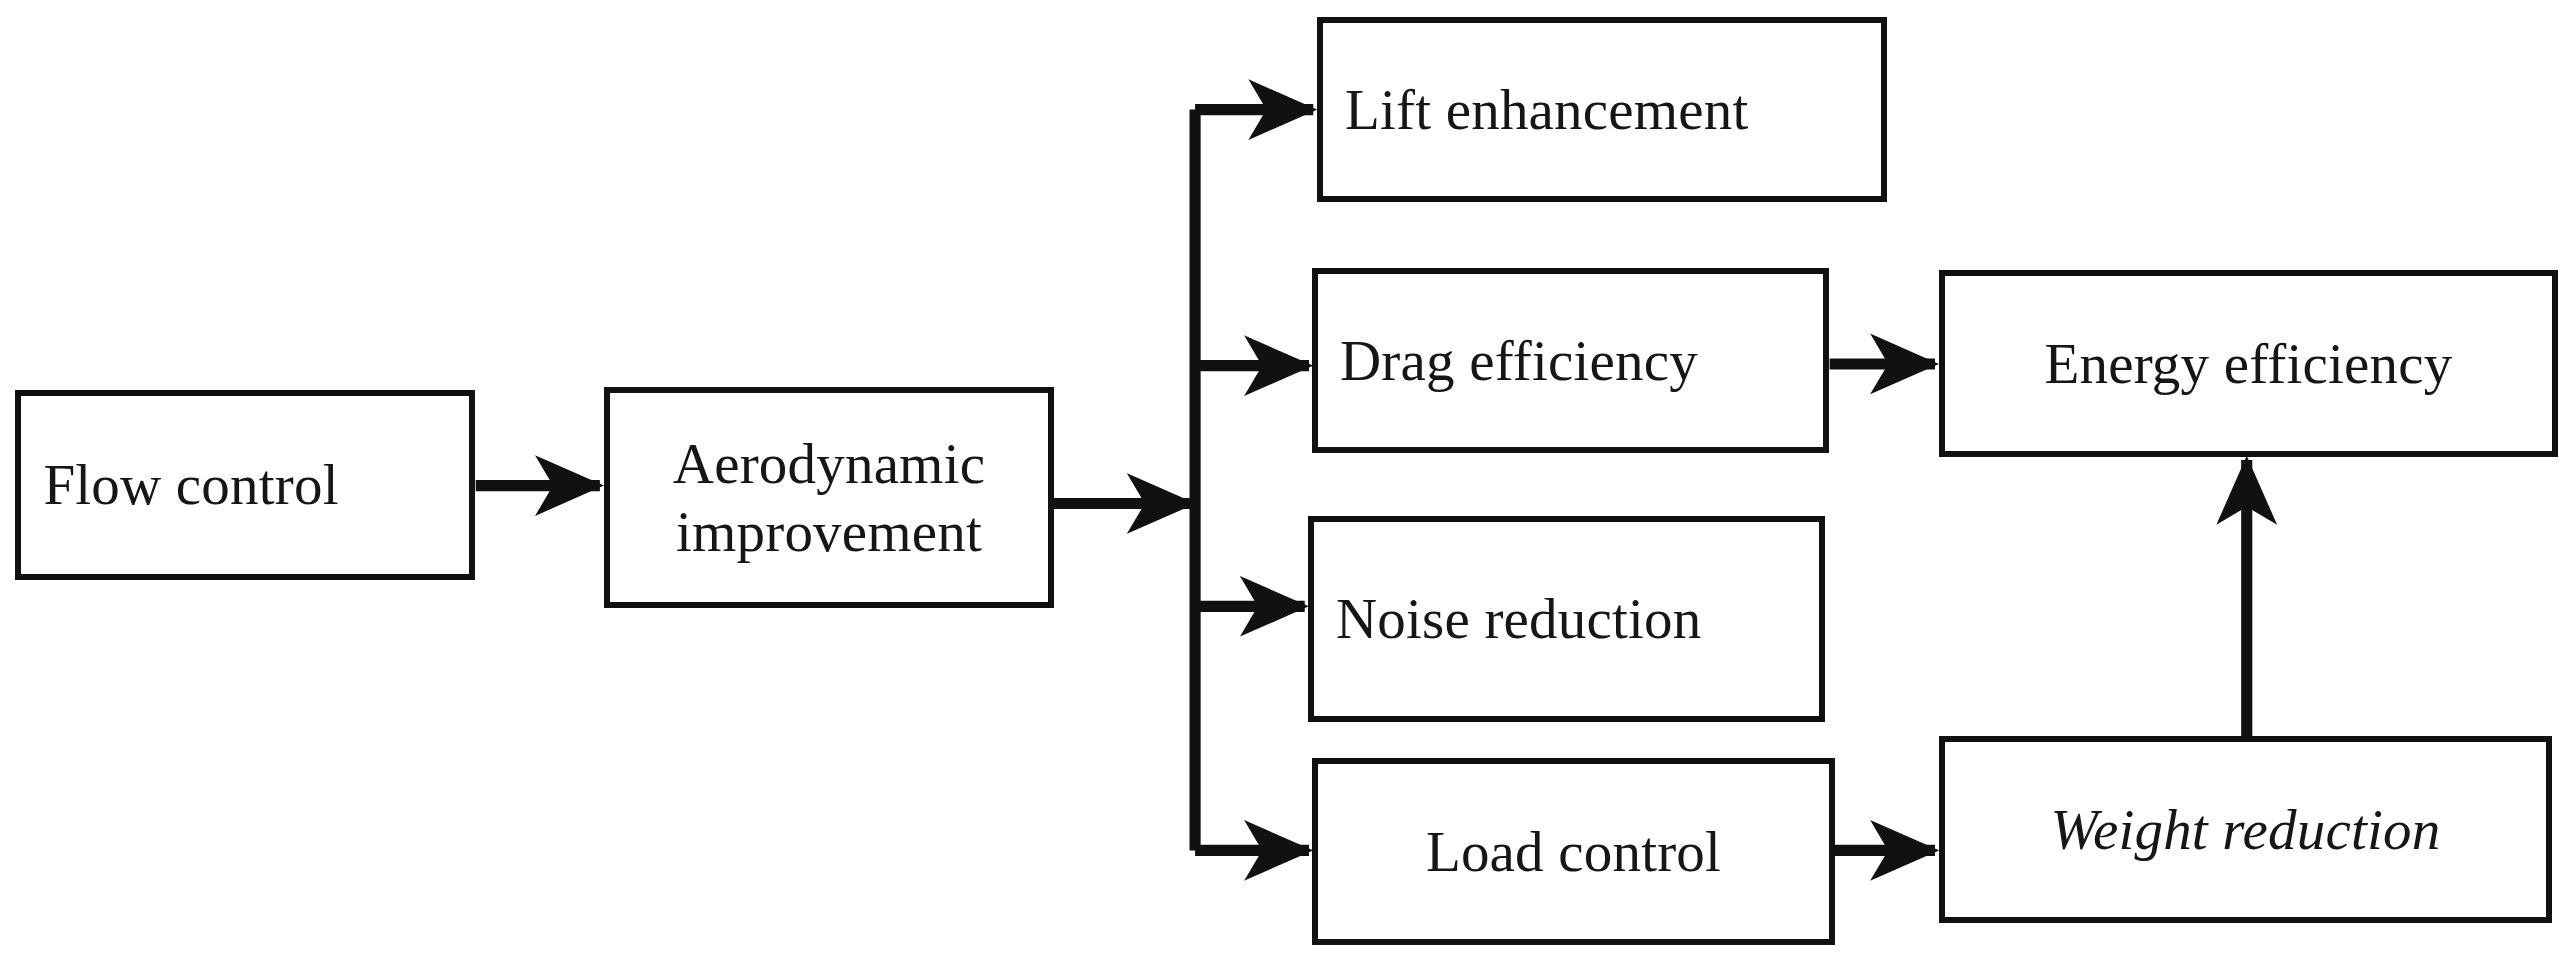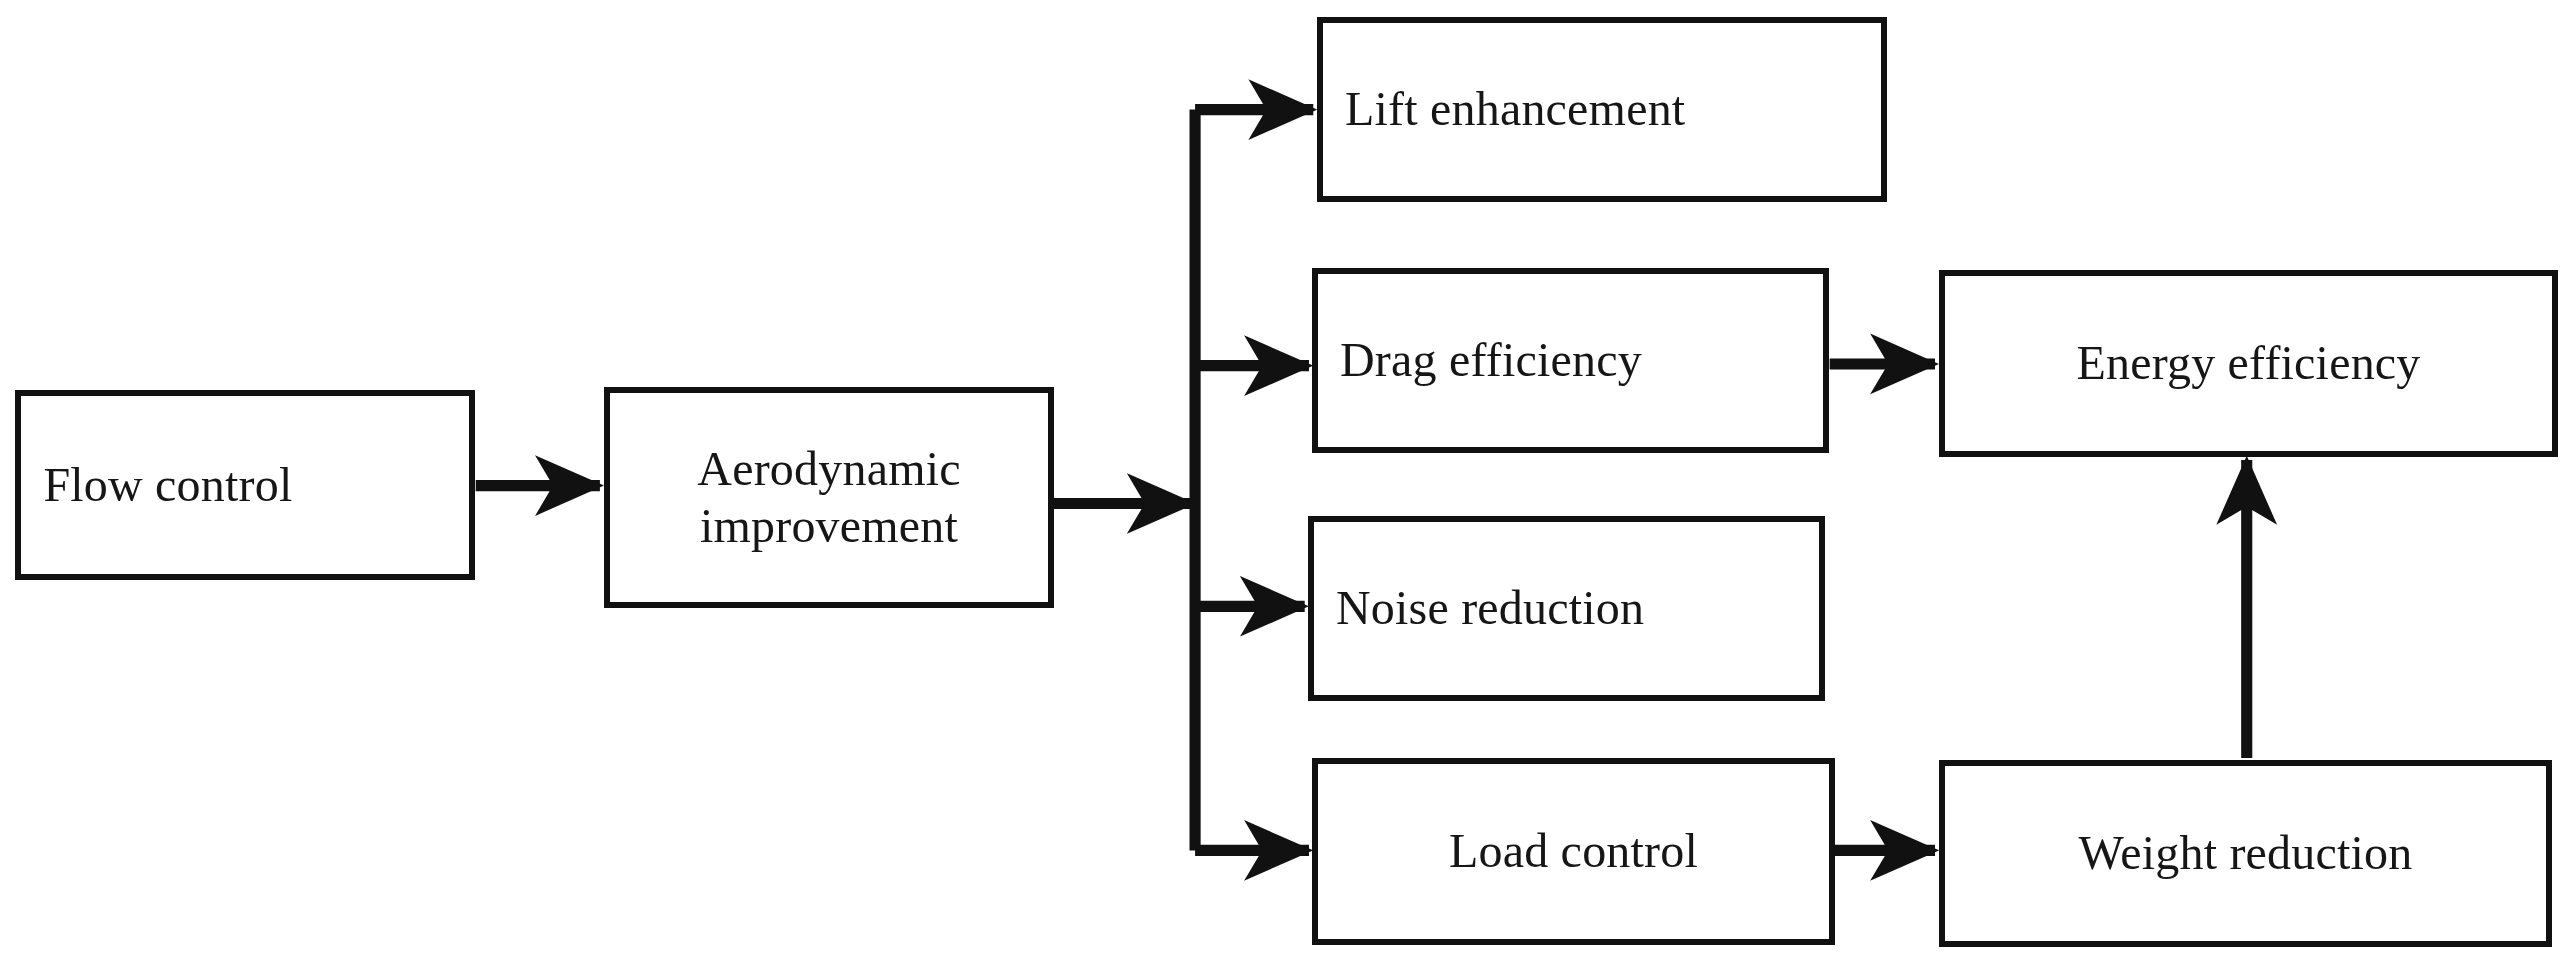--- a/index.html
+++ b/index.html
@@ -34,39 +34,39 @@
     display: flex;
     align-items: center;
     justify-content: flex-start;
     z-index: 2;
   }
   .node .node-label {
     display: block;
     width: 100%;
     padding: 0 22px;
     color: #161616;
-    font-size: 48px;
+    font-size: 57px;
     line-height: 1.18;
     letter-spacing: 0.2px;
     white-space: pre-line;
     text-align: left;
   }
   .node.center .node-label {
     text-align: center;
     padding: 0 22px;
   }
   
   #node-flow-control      { left: 15.4px;   top: 390px;  width: 460px;  height: 190px; }
   #node-aerodynamic       { left: 604px;  top: 387px;  width: 450px;  height: 221px; }
   #node-lift              { left: 1317px; top: 17px;   width: 570px;  height: 185px; }
   #node-drag              { left: 1312px; top: 268px;  width: 517px;  height: 185px; }
-  #node-noise             { left: 1308px; top: 516px;  width: 517px;  height: 185px; }
+  #node-noise             { left: 1308px; top: 516px;  width: 517px;  height: 206px; }
   #node-load              { left: 1312px; top: 758px;  width: 523px;  height: 187px; }
   #node-energy            { left: 1939px; top: 270px;  width: 619px;  height: 187px; }
-  #node-weight            { left: 1939px; top: 760px;  width: 613px;  height: 187px; }
+  #node-weight            { left: 1939px; top: 736px;  width: 613px;  height: 187px; font-style: italic; }
 </style>
 </head>
 <body>
 
 <div id="canvas">
 
   <svg id="wiring" viewBox="0 0 3007 1135" width="2576" height="972" xmlns="http://www.w3.org/2000/svg">
     <defs>
       <marker id="ah" viewBox="0 0 10 10" refX="9.4" refY="5" markerWidth="6.2" markerHeight="6.2" orient="auto-start-reverse">
         <path d="M 0 0.6 L 10 5 L 0 9.4 L 2.6 5 Z" fill="#111111"></path>

